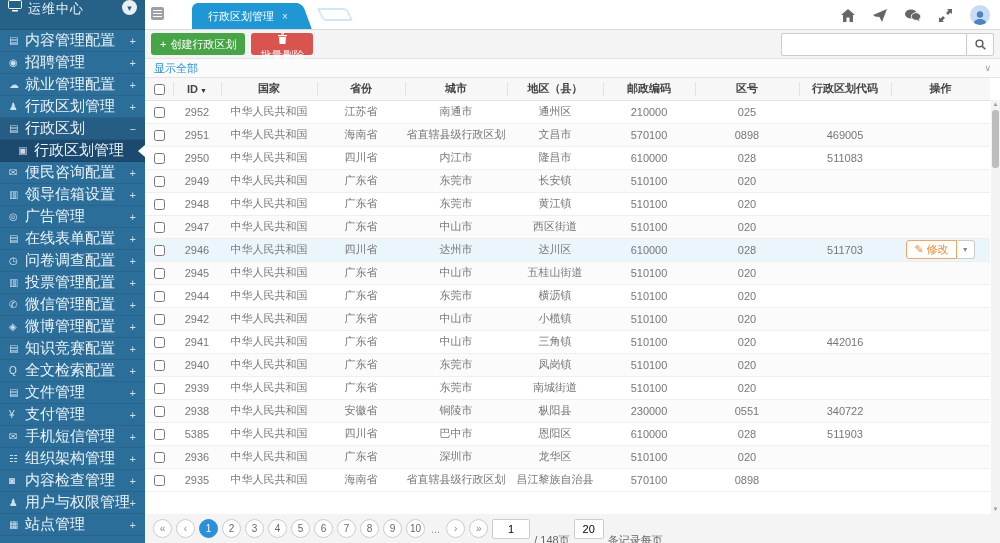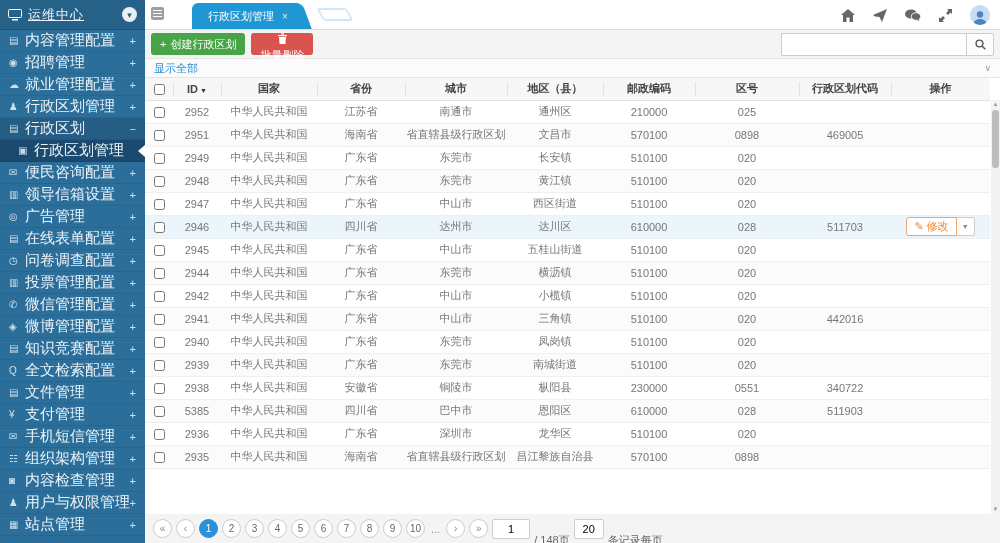--- a/index.html
+++ b/index.html
@@ -2,22 +2,22 @@
 <html><head>
 <meta charset="utf-8">
 <style>
   * { margin:0; padding:0; box-sizing:border-box; }
   html,body { width:1000px; height:543px; overflow:hidden;
     font-family:"Liberation Sans","DejaVu Sans",sans-serif; background:#f4f4f4; font-size:11px; }
 
   
   .sidebar { position:absolute; left:0; top:0; width:145px; height:543px;
     background:#2b6e99; color:#eaf3f9; overflow:hidden; }
-  .sb-header { height:30px; display:flex; align-items:center; padding:0 8px;
-    background:#266288; border-bottom:1px solid rgba(0,0,0,.15);text-decoration:underline; }
+  .sb-header { height:30px; display:flex; align-items:flex-start; padding:0 8px;
+    background:#266288; border-bottom:1px solid rgba(0,0,0,.15); }
   .sb-header .mon { margin-right:6px; display:inline-flex; }
   .sb-title { font-size:13px; letter-spacing:1px; flex:1; }
   .sb-collapse { width:15px; height:15px; border-radius:50%; background:rgba(255,255,255,.9);
     color:#266288; font-size:9px; display:flex; align-items:center; justify-content:center; cursor:pointer; }
   .sb-item { height:22px; display:flex; align-items:center; padding:0 9px;
     border-bottom:1px solid rgba(0,0,0,.08); cursor:pointer; position:relative; white-space:nowrap; }
   .sb-item .glyph { width:16px; font-size:10px; opacity:.85; flex:none; }
   .sb-item .lbl { flex:1; font-size:15px; overflow:hidden; }
   .sb-item .exp { font-size:11px; opacity:.85; }
   .sb-item.parent-open { background:#255d85; }
@@ -357,20 +357,32 @@
             <td>海南省</td>
             <td>省直辖县级行政区划</td>
             <td>文昌市</td>
             <td>570100</td>
             <td>0898</td>
             <td>469005</td>
             <td></td>
           </tr>
           <tr>
             <td><input type="checkbox" style=""></td>
+            <td>2950</td>
+            <td>中华人民共和国</td>
+            <td>四川省</td>
+            <td>内江市</td>
+            <td>隆昌市</td>
+            <td>610000</td>
+            <td>028</td>
+            <td>511083</td>
+            <td></td>
+          </tr>
+          <tr>
+            <td><input type="checkbox" style=""></td>
             <td>2949</td>
             <td>中华人民共和国</td>
             <td>广东省</td>
             <td>东莞市</td>
             <td>长安镇</td>
             <td>510100</td>
             <td>020</td>
             <td></td>
             <td></td>
           </tr>

